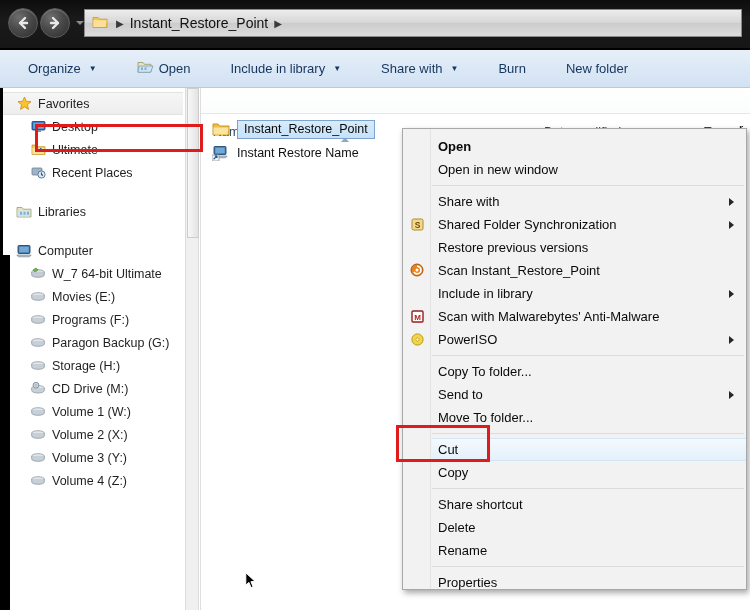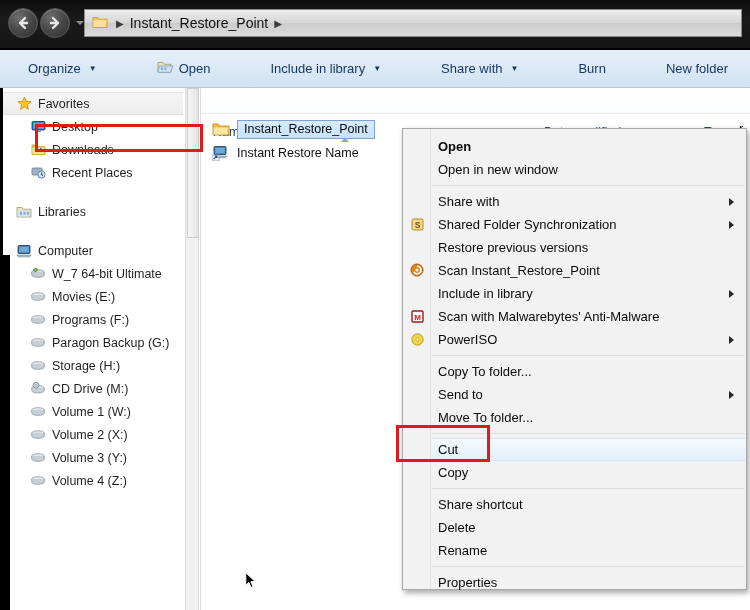--- a/index.html
+++ b/index.html
@@ -52,21 +52,20 @@
     font-size: 14px; color: #111; font-family: "Liberation Sans", sans-serif;
   }
 
   
   #toolbar {
     position: absolute; left: 0; top: 50px; width: 750px; height: 38px;
     background: linear-gradient(to bottom, #e7f0f9 0%, #dbe8f6 50%, #d2e2f3 100%);
     border-bottom: 1px solid #b6cade;
     display: flex; align-items: center;
     padding-left: 18px;
-    gap: 20px;
   }
   .tb-item {
     display: flex; align-items: center; gap: 5px;
     font-size: 13px; color: #15355e;
     padding: 3px 9px; height: 26px; margin-right: 6px;
     border: 1px solid transparent; border-radius: 2px;
     white-space: nowrap;
   }
   .tb-caret { font-size: 8px; color: #15355e; margin-left: 3px; }
 
@@ -313,21 +312,21 @@
           <span class="nav-label">Desktop</span>
         </div>
         <div class="nav-row indent">
           <span class="nav-ico">
             <svg width="15" height="13" viewBox="0 0 15 13">
               <path d="M1 2 L5.5 2 L6.8 3.7 L14 3.7 L14 11.4 L1 11.4 Z" fill="#f5c452" stroke="#c59a33" stroke-width=".8"></path>
               <path d="M1.4 4.8 L13.6 4.8 L12.7 11 L1.4 11 Z" fill="#fbe09a"></path>
               <path d="M9.7 5 L9.7 8 M9.7 8 L8.1 6.5 M9.7 8 L11.3 6.5" stroke="#2266b8" stroke-width="1.5" fill="none"></path>
             </svg>
           </span>
-          <span class="nav-label">Downloads</span>
+          <span class="nav-label">Ultimate</span>
         </div>
         <div class="nav-row indent">
           <span class="nav-ico">
             <svg width="15" height="13" viewBox="0 0 15 13">
               <rect x="1" y="2" width="10" height="7" rx="1" fill="#9fb4c6" stroke="#6a8096" stroke-width=".8"></rect>
               <circle cx="10.5" cy="8.5" r="3.6" fill="#dce9f4" stroke="#5b7c99" stroke-width="1"></circle>
               <path d="M10.5 6.4 L10.5 8.6 L12 9.4" stroke="#33526e" stroke-width="1.1" fill="none"></path>
             </svg>
           </span>
           <span class="nav-label">Recent Places</span>

